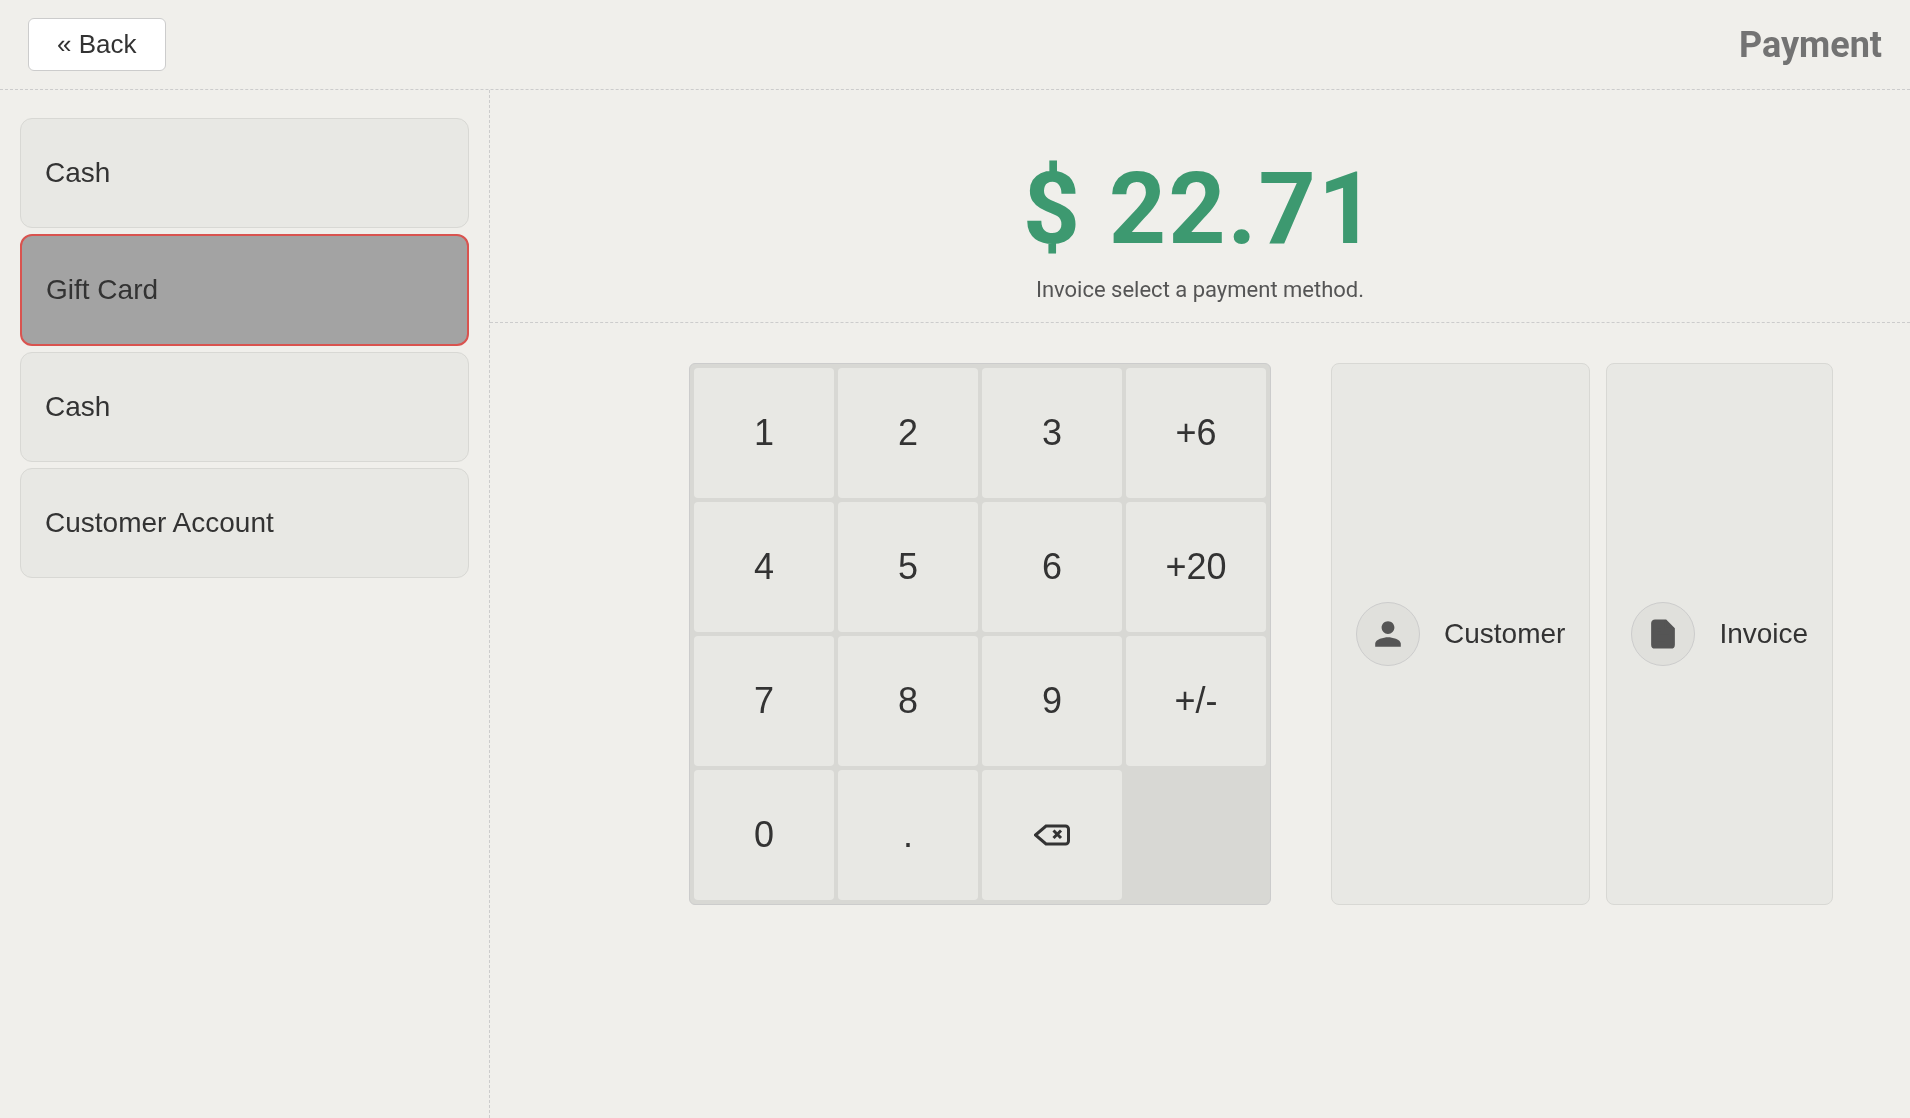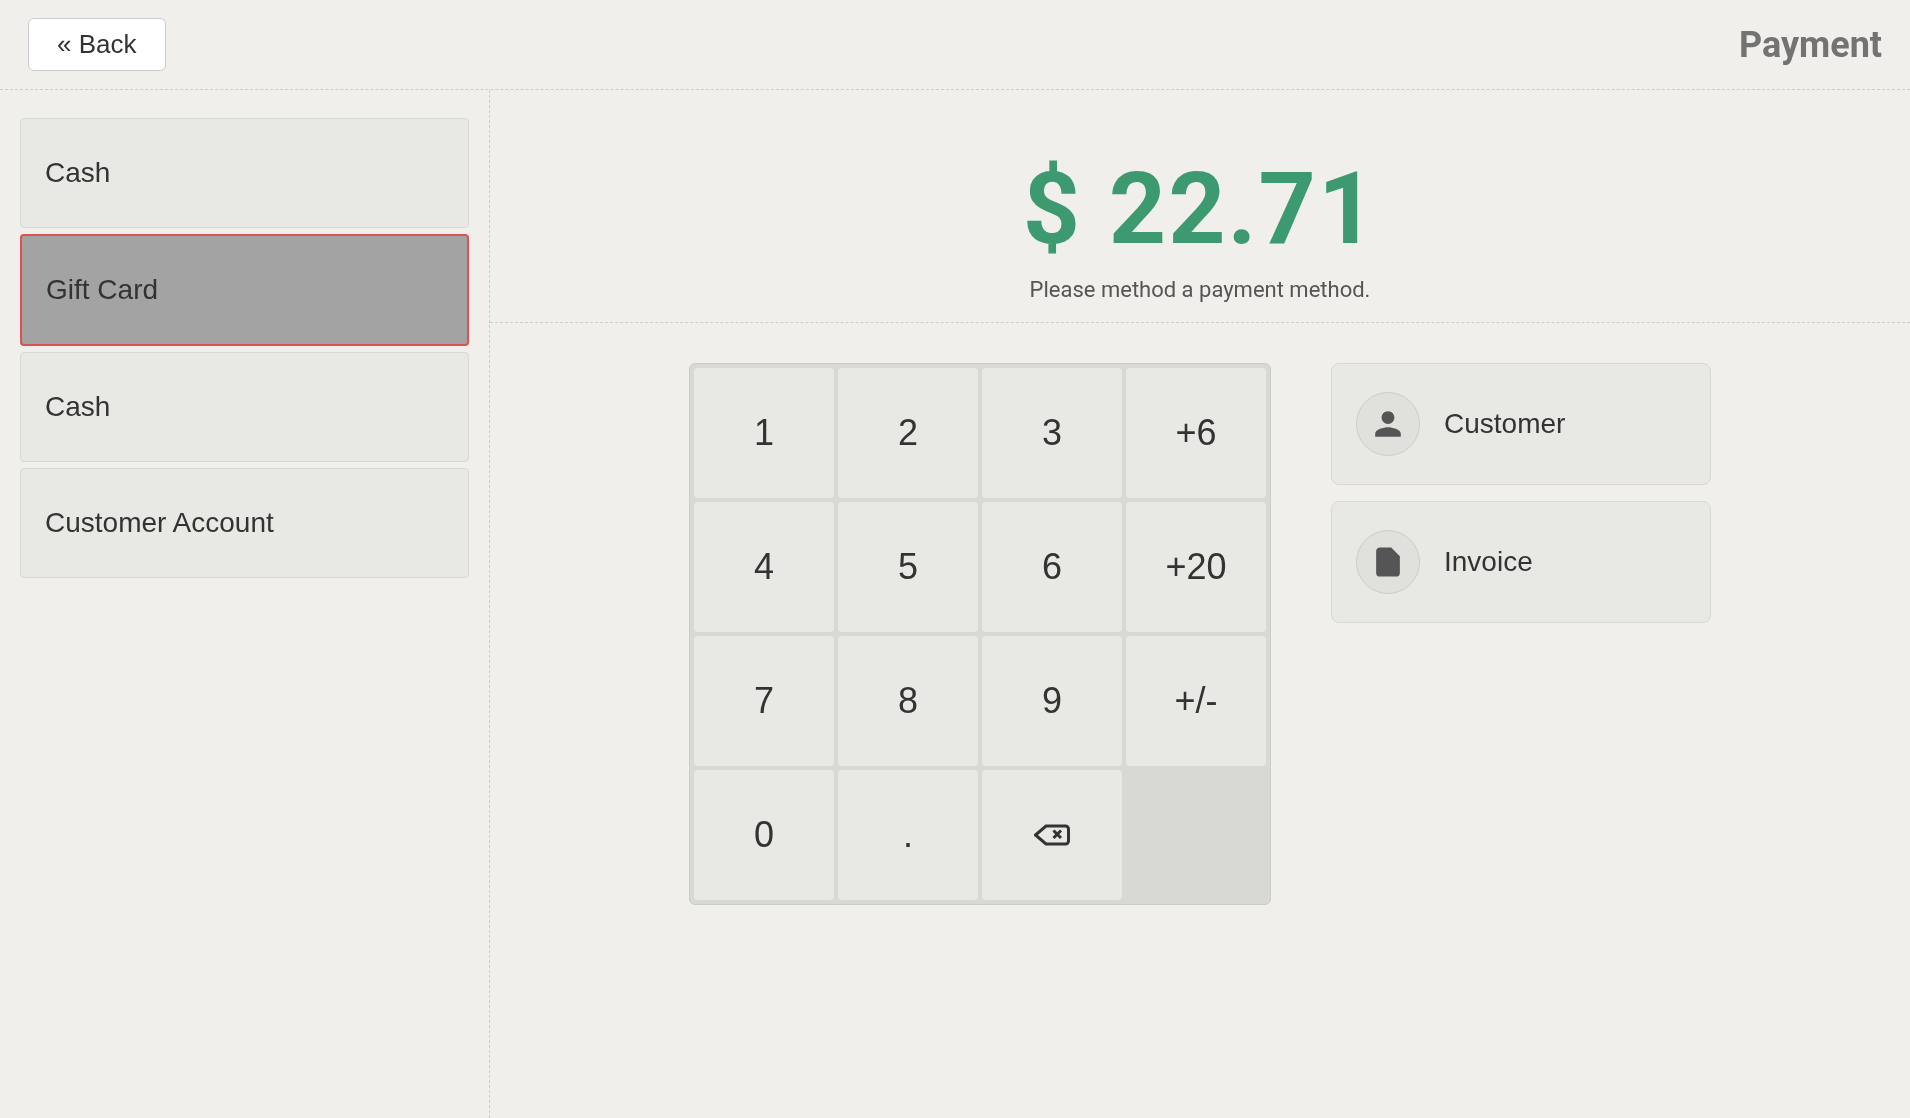--- a/index.html
+++ b/index.html
@@ -66,21 +66,21 @@
       border-right: 1px dashed #ccc;
       padding: 28px 20px;
       display: flex;
       flex-direction: column;
       gap: 0;
     }
 
     .payment-method {
       background: #e8e8e4;
       border: 1px solid #d8d8d4;
-      border-radius: 4px;
+      border-radius: 12px;
       padding: 38px 24px;
       font-size: 28px;
       color: #333;
       cursor: pointer;
       text-align: left;
       margin-bottom: 6px;
     }
 
     .payment-method.selected {
       border: 2px solid #d9534f;
@@ -148,21 +148,21 @@
       cursor: pointer;
       display: flex;
       align-items: center;
       justify-content: center;
       font-weight: 400;
     }
 
     
     .action-buttons {
       display: flex;
-      flex-direction: column;
+      flex-direction: row;
       gap: 16px;
       width: 380px;
     }
 
     .action-btn {
       background: #e8e8e4;
       border: 1px solid #d8d8d4;
       border-radius: 8px;
       padding: 28px 24px;
       font-size: 28px;
@@ -210,21 +210,21 @@
       <button class="payment-method">Customer Account</button>
     </div>
 
   <div class="right-content">
 
     <div class="amount-area">
       <div class="amount-display">
         <span>$</span>
         <span>22.71</span>
       </div>
-      <div class="amount-hint">Please method a payment method.</div>
+      <div class="amount-hint">Invoice select a payment method.</div>
     </div>
 
     <div class="middle-section">
 
       <div class="numpad">
 
       <button class="numpad-btn">1</button>
           <button class="numpad-btn">2</button>
           <button class="numpad-btn">3</button>
           <button class="numpad-btn">+6</button>

